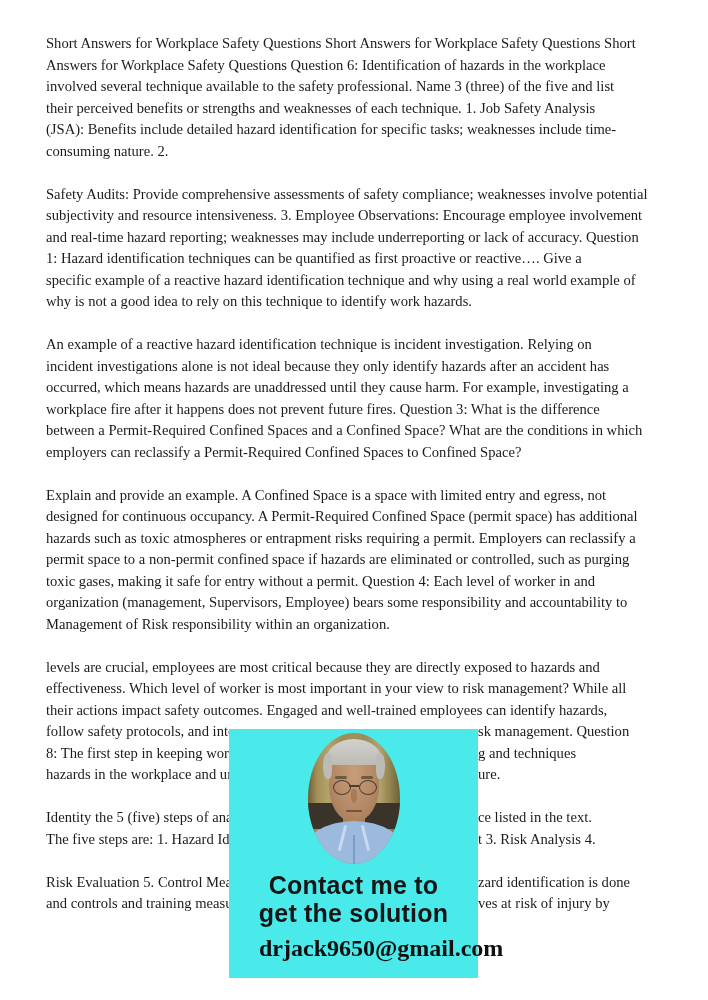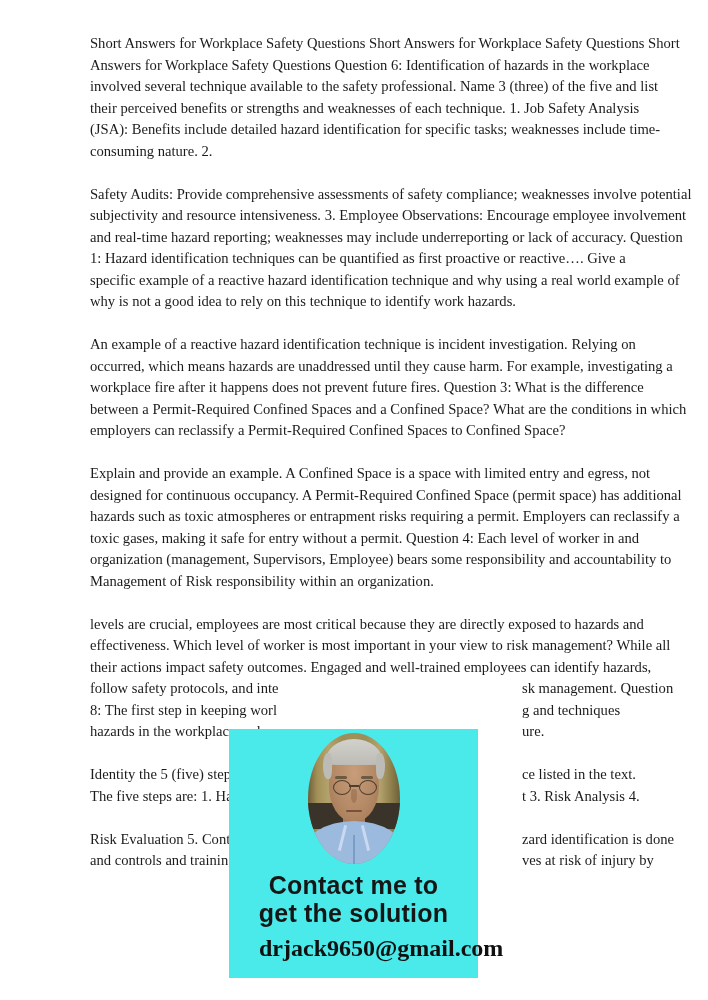--- a/index.html
+++ b/index.html
@@ -6,21 +6,21 @@
   .page {
     position:relative; width:708px; height:1000px;
     background:#ffffff; overflow:hidden;
     font-family:"Liberation Serif", serif;
   }
   .text-block {
     position:absolute; left:46px; top:33px; width:622px;
     font-size:14.6px; line-height:21.5px; color:#1b1b1b;
   }
   .paragraph { margin:0 0 21.5px 0; }
-  .line { position:relative; white-space:nowrap;margin-left:44px; }
+  .line { position:relative; white-space:nowrap; }
   .frag-right { position:absolute; left:432px; top:0; }
 
   
   .overlay {
     position:absolute; left:229px; top:729px; width:249px; height:249px;
     background:var(--overlay-bg,#4AEAEA); z-index:10; text-align:center;
   }
   .heading {
     font-family:"Liberation Sans", sans-serif; font-weight:700;
     font-size:25px; line-height:28px; color:#161616; letter-spacing:.2px;
@@ -85,29 +85,31 @@
       <div class="paragraph">
         <div class="line">Safety Audits: Provide comprehensive assessments of safety compliance; weaknesses involve potential</div>
         <div class="line">subjectivity and resource intensiveness. 3. Employee Observations: Encourage employee involvement</div>
         <div class="line">and real-time hazard reporting; weaknesses may include underreporting or lack of accuracy. Question</div>
         <div class="line">1: Hazard identification techniques can be quantified as first proactive or reactive…. Give a</div>
         <div class="line">specific example of a reactive hazard identification technique and why using a real world example of</div>
         <div class="line">why is not a good idea to rely on this technique to identify work hazards.</div>
       </div>
       <div class="paragraph">
         <div class="line">An example of a reactive hazard identification technique is incident investigation. Relying on</div>
+        <div class="line">incident investigations alone is not ideal because they only identify hazards after an accident has</div>
         <div class="line">occurred, which means hazards are unaddressed until they cause harm. For example, investigating a</div>
         <div class="line">workplace fire after it happens does not prevent future fires. Question 3: What is the difference</div>
         <div class="line">between a Permit-Required Confined Spaces and a Confined Space? What are the conditions in which</div>
         <div class="line">employers can reclassify a Permit-Required Confined Spaces to Confined Space?</div>
       </div>
       <div class="paragraph">
         <div class="line">Explain and provide an example. A Confined Space is a space with limited entry and egress, not</div>
         <div class="line">designed for continuous occupancy. A Permit-Required Confined Space (permit space) has additional</div>
         <div class="line">hazards such as toxic atmospheres or entrapment risks requiring a permit. Employers can reclassify a</div>
+        <div class="line">permit space to a non-permit confined space if hazards are eliminated or controlled, such as purging</div>
         <div class="line">toxic gases, making it safe for entry without a permit. Question 4: Each level of worker in and</div>
         <div class="line">organization (management, Supervisors, Employee) bears some responsibility and accountability to</div>
         <div class="line">Management of Risk responsibility within an organization.</div>
       </div>
       <div class="paragraph">
         <div class="line">levels are crucial, employees are most critical because they are directly exposed to hazards and</div>
         <div class="line">effectiveness. Which level of worker is most important in your view to risk management? While all</div>
         <div class="line">their actions impact safety outcomes. Engaged and well-trained employees can identify hazards,</div>
         <div class="line"><span>follow safety protocols, and inte</span><span class="frag-right">sk management. Question</span></div>
         <div class="line"><span>8: The first step in keeping worl</span><span class="frag-right">g and techniques</span></div>

